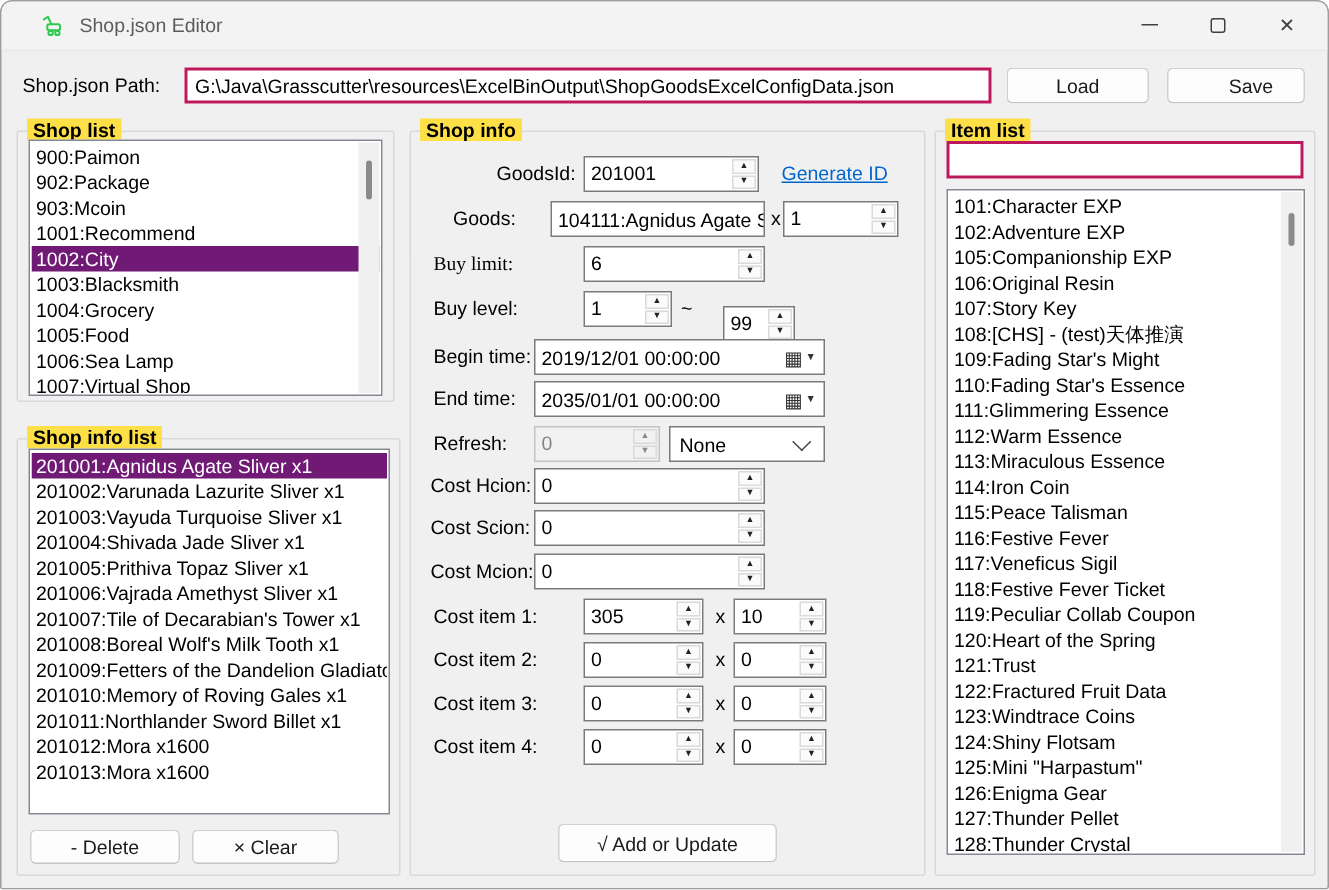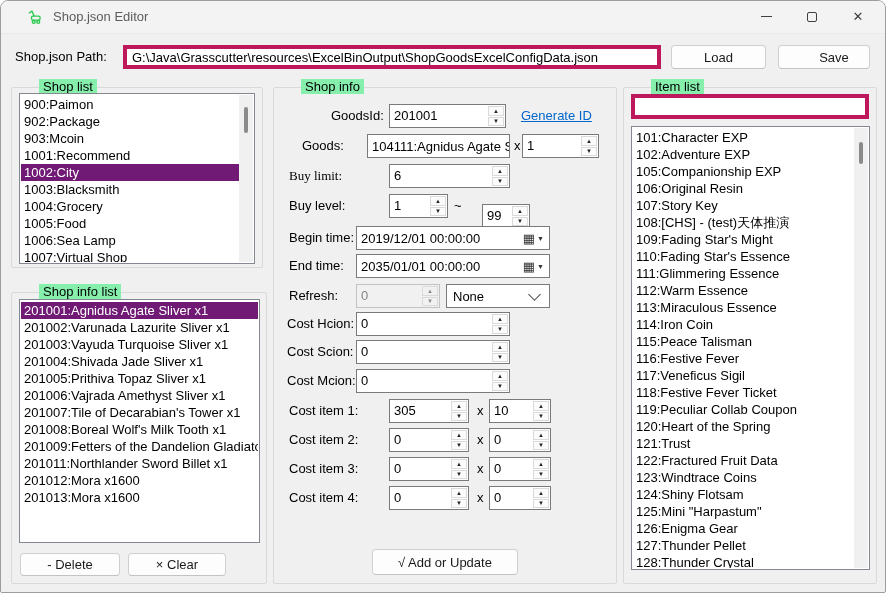--- a/index.html
+++ b/index.html
@@ -12,26 +12,26 @@
   .app-icon{position:absolute;left:26px;top:7px;width:18px;height:18px;}
   .title-text{position:absolute;left:52px;top:0;line-height:32px;color:#5c5c5c;}
   .winbtn{position:absolute;top:0;width:46px;height:31px;display:flex;align-items:center;
     justify-content:center;color:#404040;}
   .min-glyph{display:block;width:11px;height:1px;background:#404040;}
   .max-glyph{display:block;width:10px;height:10px;border:1px solid #404040;border-radius:2px;box-sizing:border-box;}
   .close-glyph{font-size:13px;line-height:13px;}
   
   .lbl{position:absolute;height:24px;line-height:24px;white-space:nowrap;}
   input.tb{position:absolute;box-sizing:border-box;height:24px;background:#fff;
-    border:4px solid #be185d;font:inherit;padding:2px 5px;outline:none;}
+    border:2px solid #be185d;font:inherit;padding:2px 5px;outline:none;}
   .btn{position:absolute;box-sizing:border-box;background:#fdfdfd;border:1px solid #d0d0d0;
     border-bottom-color:#c3c3c3;border-radius:4px;font:inherit;color:#1a1a1a;
     display:flex;align-items:center;justify-content:center;cursor:default;}
   .groupbox{position:absolute;border:1px solid #d9d9d9;border-radius:2px;box-sizing:border-box;}
-  .gb-label{position:absolute;top:-9px;left:27px;background:#86efac;padding:0 4px;white-space:nowrap;}
+  .gb-label{position:absolute;top:-9px;left:6px;background:#fde047;padding:0 4px;white-space:nowrap;font-weight:bold;}
   .listbox{position:absolute;box-sizing:border-box;background:#fff;border:1px solid #828790;overflow:hidden;}
   .rows{position:absolute;left:1px;top:1px;right:1px;bottom:1px;padding:1px 0;overflow:hidden;}
   .lrow{height:17px;line-height:17px;padding:0 3px;white-space:nowrap;overflow:hidden;}
   .lrow.selected{background:#701a75;color:#fff;}
   .vscroll{position:absolute;top:1px;bottom:1px;right:1px;width:14px;background:#f0f0f0;}
   .vthumb{position:absolute;left:5px;width:4px;background:#8a8a8a;border-radius:2px;}
   
   .spin{position:absolute;box-sizing:border-box;height:24px;background:#fff;border:1px solid #7a7a7a;display:flex;}
   .spin-val{flex:1;padding:3px 4px 0 4px;overflow:hidden;white-space:nowrap;}
   .updown{width:16px;display:flex;flex-direction:column;margin:1px;}
@@ -116,20 +116,21 @@
 
       <div class="lrow selected">201001:Agnidus Agate Sliver x1</div>
           <div class="lrow">201002:Varunada Lazurite Sliver x1</div>
           <div class="lrow">201003:Vayuda Turquoise Sliver x1</div>
           <div class="lrow">201004:Shivada Jade Sliver x1</div>
           <div class="lrow">201005:Prithiva Topaz Sliver x1</div>
           <div class="lrow">201006:Vajrada Amethyst Sliver x1</div>
           <div class="lrow">201007:Tile of Decarabian's Tower x1</div>
           <div class="lrow">201008:Boreal Wolf's Milk Tooth x1</div>
           <div class="lrow">201009:Fetters of the Dandelion Gladiato</div>
+          <div class="lrow">201010:Memory of Roving Gales x1</div>
           <div class="lrow">201011:Northlander Sword Billet x1</div>
           <div class="lrow">201012:Mora x1600</div>
           <div class="lrow">201013:Mora x1600</div>
         </div>
     </div>
     <div class="btn" style="left:8px;top:260px;width:100px;height:23px;">
       <span>- Delete</span>
     </div>
     <div class="btn" style="left:116px;top:260px;width:98px;height:23px;">
       <span>× Clear</span>

